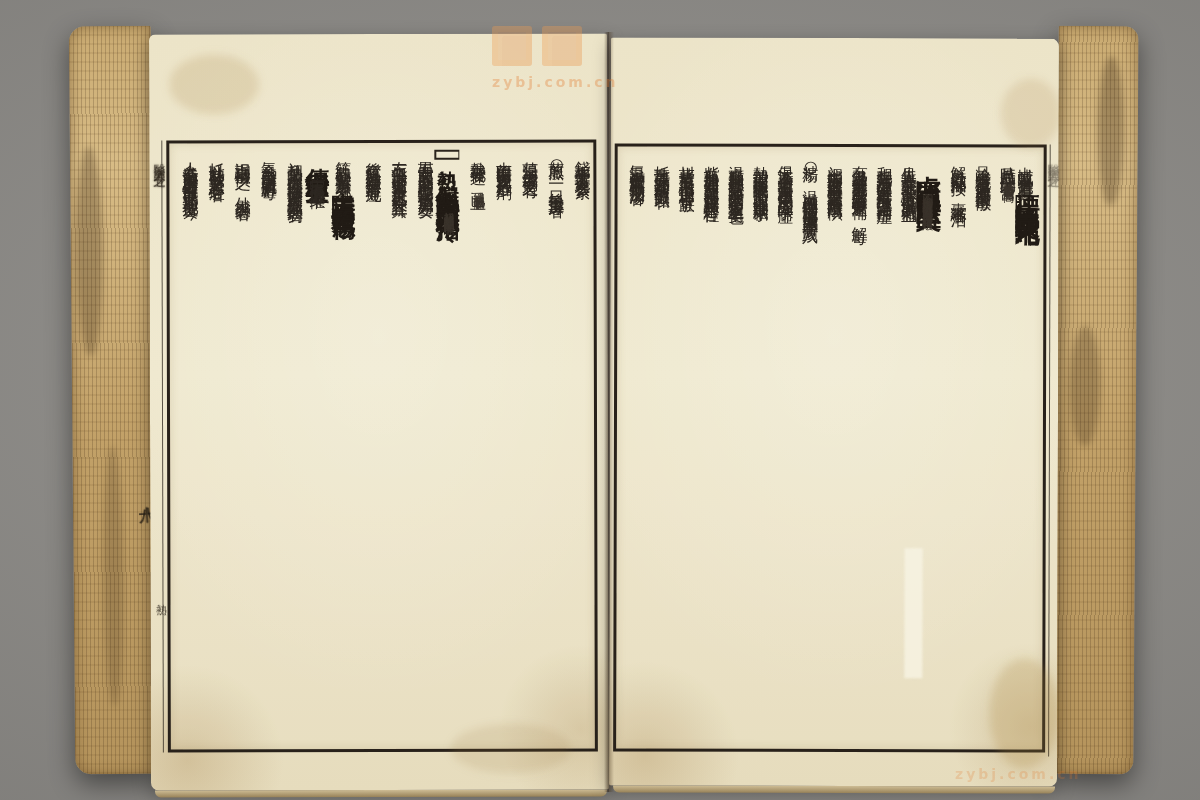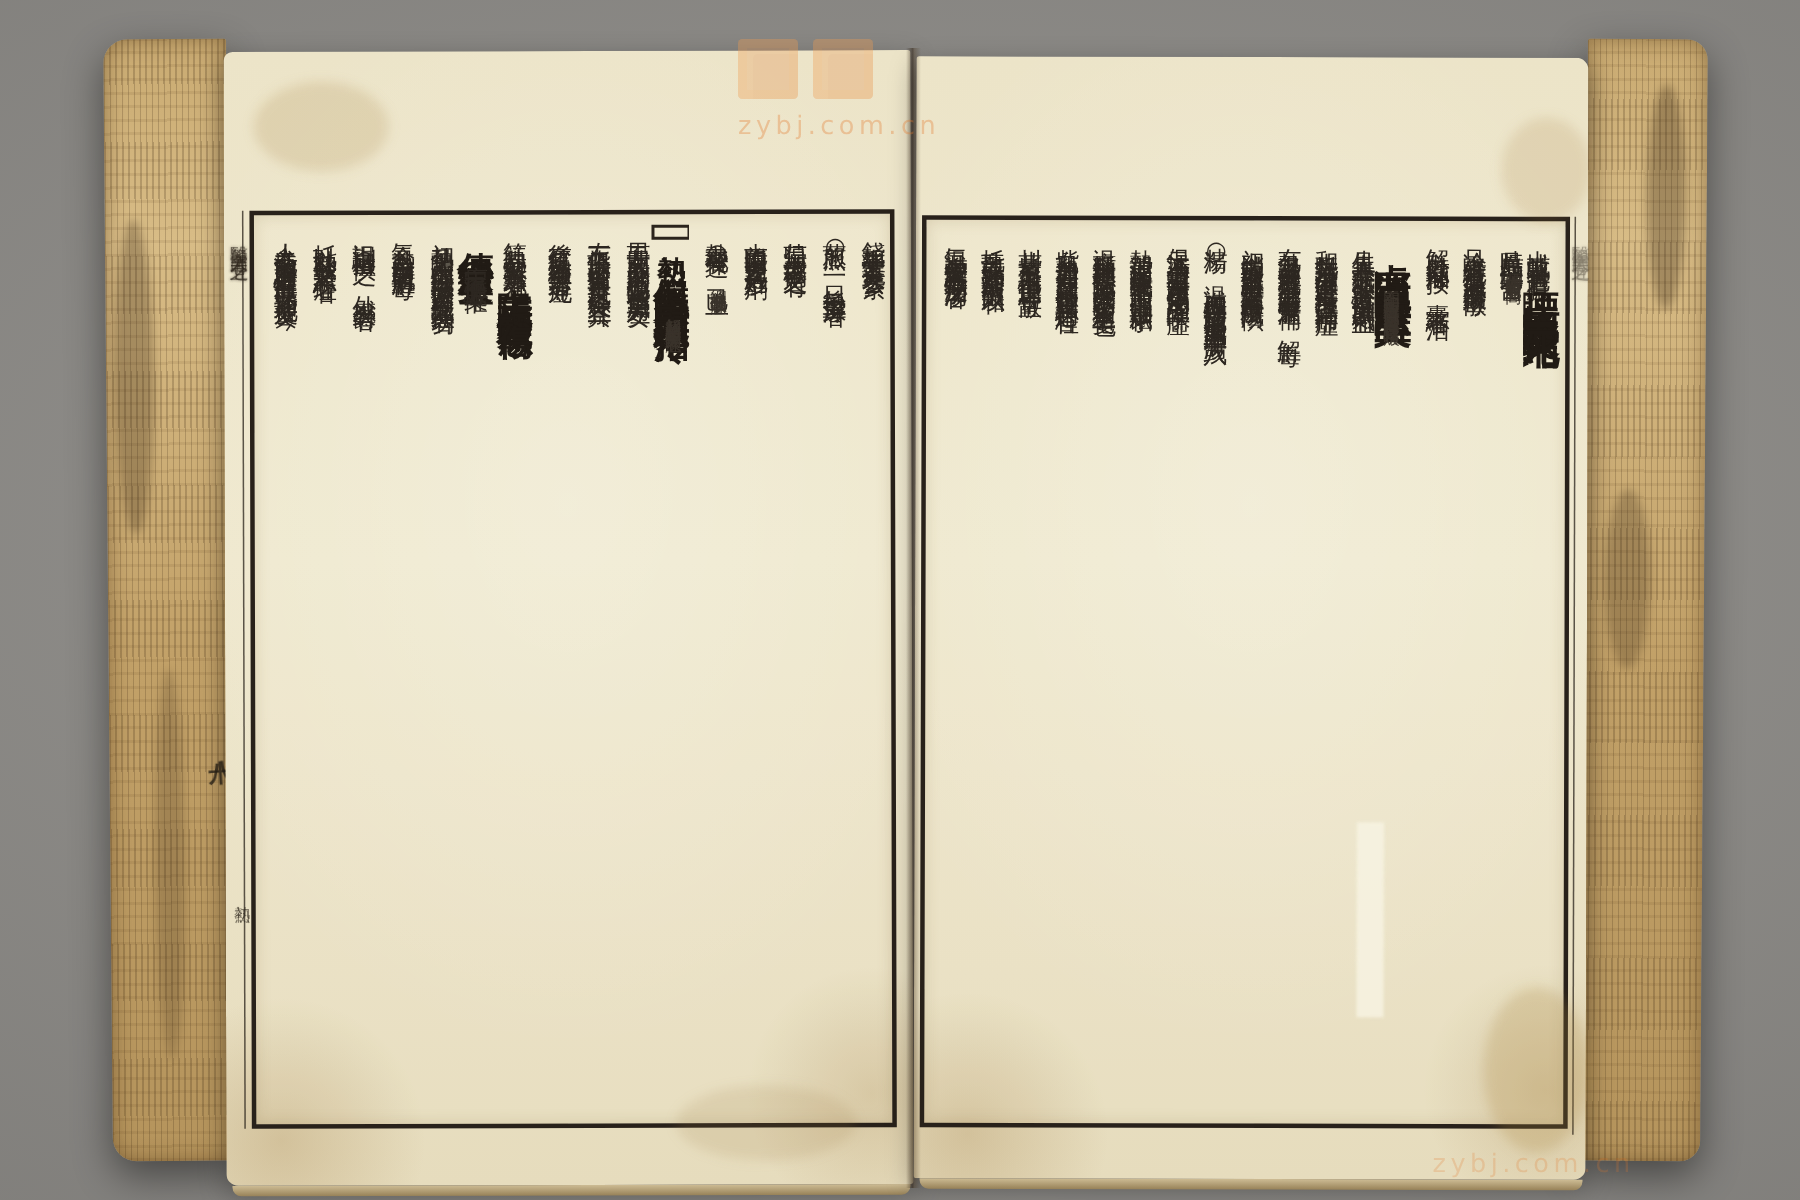--- a/index.html
+++ b/index.html
@@ -82,21 +82,21 @@
     font-size:16px;color:rgba(40,32,22,.8);transform:rotate(-3deg);
     font-weight:bold;filter:blur(.3px);
   }
   .folio-left{left:62px;top:468px;}
   
   .watermark{position:absolute;left:492px;top:26px;width:130px;opacity:.45;}
   .wm-blocks{display:flex;gap:10px;}
   .wm-block{width:40px;height:40px;background:rgba(222,116,38,.55);border-radius:3px;
     box-shadow:inset 0 0 0 6px rgba(240,160,80,.35), inset 10px 10px 0 rgba(250,200,140,.30);}
   .wm-url{margin-top:8px;font-family:"DejaVu Sans","Liberation Sans",sans-serif;
-    font-size:17px;letter-spacing:3px;color:rgba(226,120,44,.75);font-weight:normal;}
+    font-size:14px;letter-spacing:3px;color:rgba(226,120,44,.75);font-weight:bold;}
   .watermark2{position:absolute;left:955px;top:758px;opacity:.30;}
   
   .stain{position:absolute;border-radius:50%;filter:blur(4px);}
   .patch{position:absolute;background:rgba(248,244,228,.8);filter:blur(1px);}
 </style>
 </head>
 <body>
 
 <div class="book">
 

